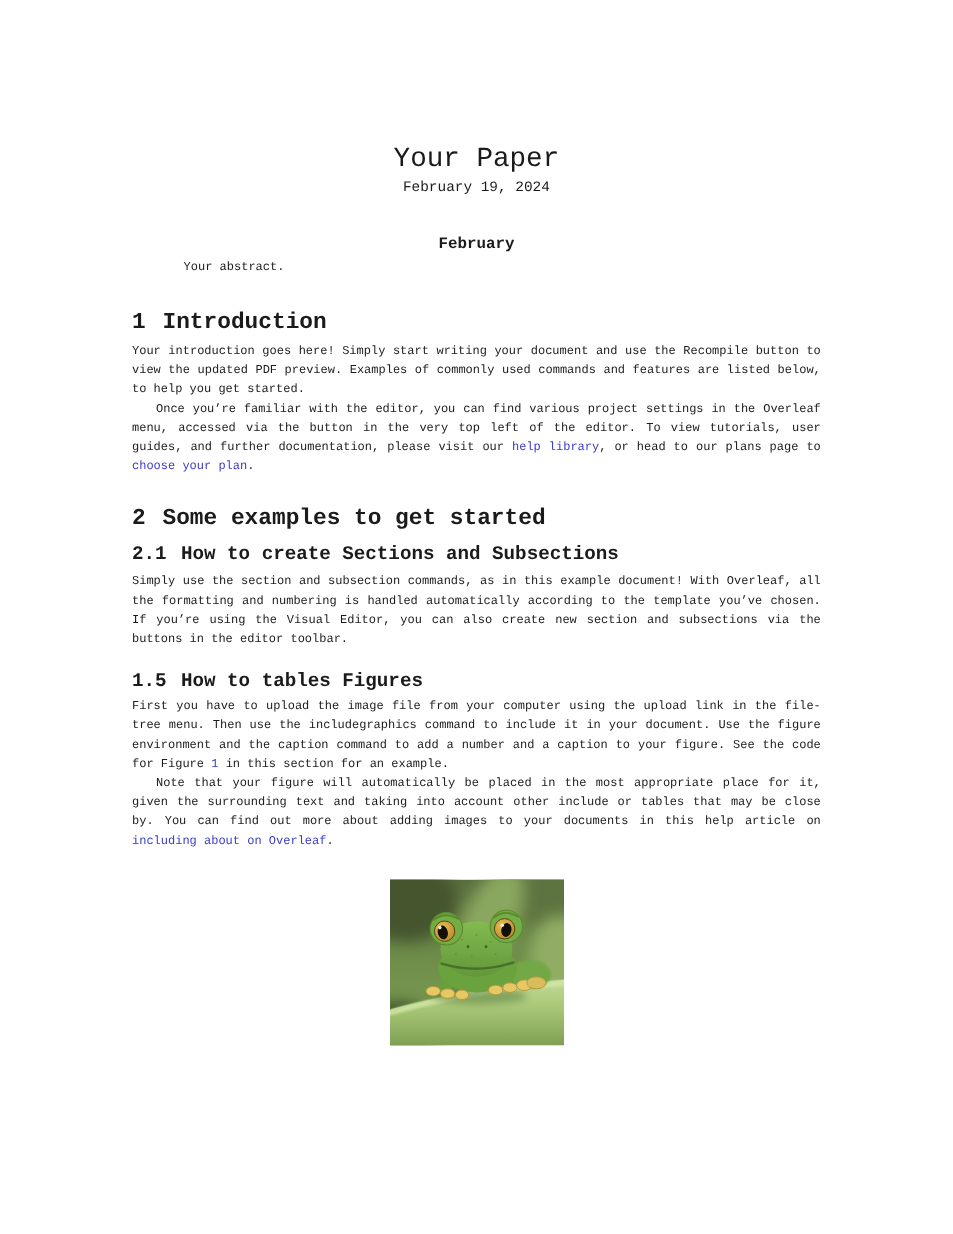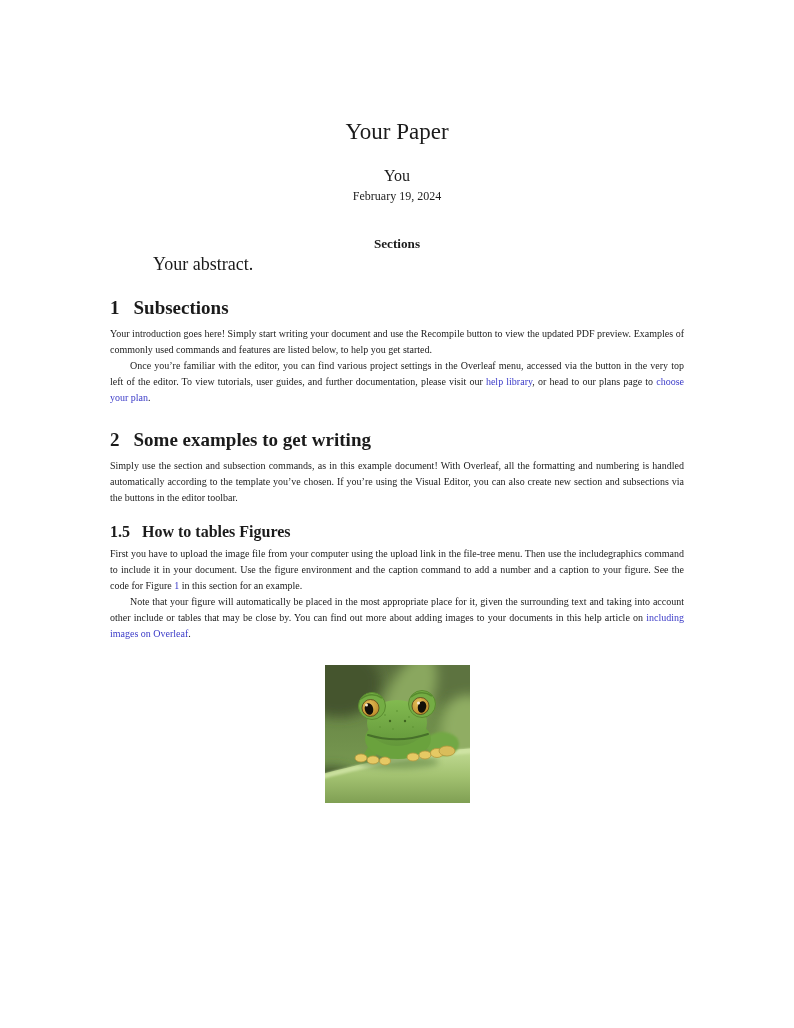--- a/index.html
+++ b/index.html
@@ -3,21 +3,21 @@
 <meta charset="utf-8">
 <style>
   :root { --link-color: #3b3bc8; --text-color: #1b1b1b; }
   html, body { margin: 0; padding: 0; background: #ffffff; }
   .page {
     position: relative;
     width: 794px;
     height: 872px;
     background: #ffffff;
     overflow: hidden;
-    font-family: Liberation Serif, serif;
+    font-family: Liberation Mono, monospace;
     color: var(--text-color);
   }
   .content {
     position: absolute;
     left: 110px;
     top: 0;
     width: 574px;
   }
   .doc-title {
     margin: 118px 0 0 0;
@@ -42,21 +42,21 @@
     margin-top: 30px;
     font-size: 13.2px;
     line-height: 16px;
     font-weight: bold;
     text-align: center;
   }
   .abstract-body {
     margin-top: 4px;
     margin-left: 43px;
     margin-right: 43px;
-    font-size: 18px;
+    font-size: 10px;
     line-height: 16px;
   }
   h2.section {
     margin: 24px 0 0 0;
     font-size: 19px;
     line-height: 24px;
     font-weight: bold;
   }
   h2.section.second { margin-top: 22px; }
   h3.subsection {
@@ -99,43 +99,45 @@
     line-height: 16px;
   }
 </style>
 </head>
 <body>
 
 <div class="page">
   <div class="content">
 
     <h1 class="doc-title">Your Paper</h1>
-    <div class="doc-author">You</div>
     <div class="doc-date">February 19, 2024</div>
 
-    <div class="abstract-heading">Sections</div>
+    <div class="abstract-heading">February</div>
     <div class="abstract-body">Your abstract.</div>
 
     <h2 class="section">
-      <span class="sec-num">1</span><span>Subsections</span>
+      <span class="sec-num">1</span><span>Introduction</span>
     </h2>
     <p class="body-par first"><span>Your introduction goes here! Simply start writing your document and use the Recompile button to view the updated PDF preview. Examples of commonly used commands and features are listed below, to help you get started.</span></p>
     <p class="body-par indent"><span>Once you’re familiar with the editor, you can find various project settings in the Overleaf menu, accessed via the button in the very top left of the editor. To view tutorials, user guides, and further documentation, please visit our </span><span class="link">help library</span><span>, or head to our plans page to </span><span class="link">choose your plan</span><span>.</span></p>
 
     <h2 class="section second">
-      <span class="sec-num">2</span><span>Some examples to get writing</span>
+      <span class="sec-num">2</span><span>Some examples to get started</span>
     </h2>
 
+    <h3 class="subsection">
+      <span class="sub-num">2.1</span><span>How to create Sections and Subsections</span>
+    </h3>
     <p class="body-par first"><span>Simply use the section and subsection commands, as in this example document! With Overleaf, all the formatting and numbering is handled automatically according to the template you’ve chosen. If you’re using the Visual Editor, you can also create new section and subsections via the buttons in the editor toolbar.</span></p>
 
     <h3 class="subsection second">
       <span class="sub-num">1.5</span><span>How to tables Figures</span>
     </h3>
     <p class="body-par first-tight"><span>First you have to upload the image file from your computer using the upload link in the file-tree menu. Then use the includegraphics command to include it in your document. Use the figure environment and the caption command to add a number and a caption to your figure. See the code for Figure </span><span class="link">1</span><span> in this section for an example.</span></p>
-    <p class="body-par indent"><span>Note that your figure will automatically be placed in the most appropriate place for it, given the surrounding text and taking into account other include or tables that may be close by. You can find out more about adding images to your documents in this help article on </span><span class="link">including images on Overleaf</span><span>.</span></p>
+    <p class="body-par indent"><span>Note that your figure will automatically be placed in the most appropriate place for it, given the surrounding text and taking into account other include or tables that may be close by. You can find out more about adding images to your documents in this help article on </span><span class="link">including about on Overleaf</span><span>.</span></p>
 
     <div class="figure-wrap">
       <svg width="145" height="138" viewBox="0 0 145 138" role="img">
         <defs>
           <linearGradient id="bgG" x1="0" y1="0" x2="0" y2="1">
             <stop offset="0" stop-color="#5a6e3e"></stop>
             <stop offset="0.45" stop-color="#6d8c49"></stop>
             <stop offset="1" stop-color="#7fa257"></stop>
           </linearGradient>
           <linearGradient id="brG" x1="0" y1="0" x2="0" y2="1">

